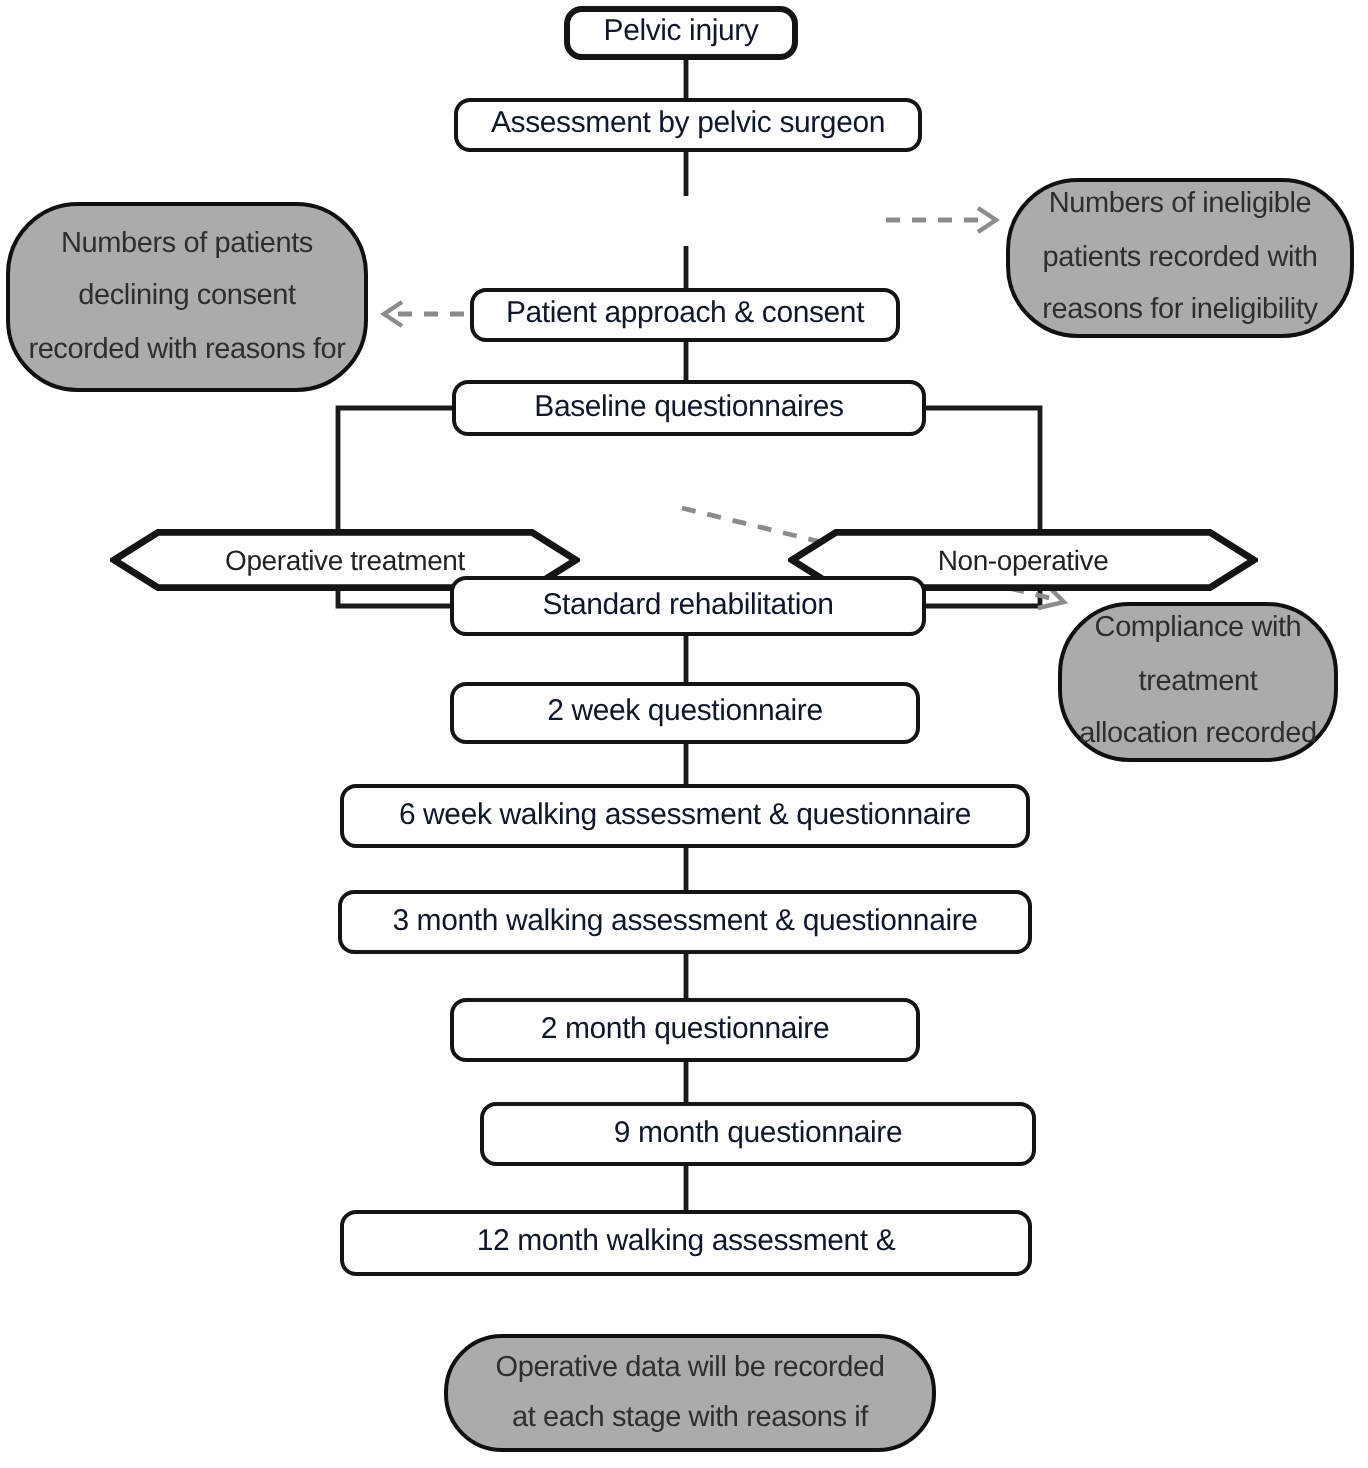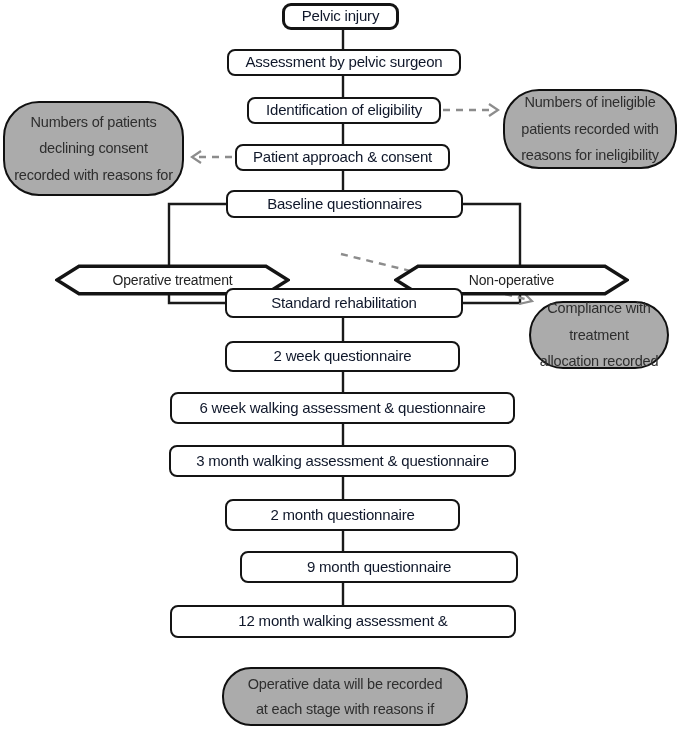--- a/index.html
+++ b/index.html
@@ -38,21 +38,21 @@
   #n-twoweek      {left:225px;top:341px;width:235px;height:31px;}
   #n-sixweek      {left:170px;top:392px;width:345px;height:32px;}
   #n-threemonth   {left:169px;top:445px;width:347px;height:32px;}
   #n-sixmonth     {left:225px;top:499px;width:235px;height:32px;}
   #n-ninemonth    {left:240px;top:551px;width:278px;height:32px;}
   #n-twelvemonth  {left:170px;top:605px;width:346px;height:33px;}
   #h-operative    {left:55px; top:237px;width:235px;height:32px;}
   #h-nonoperative {left:394px;top:237px;width:235px;height:32px;}
   #c-ineligible   {left:503px;top:61px; width:174px;height:80px;margin-top:28px;}
   #c-declining    {left:3px;  top:101px;width:181px;height:95px;}
-  #c-compliance   {left:529px;top:301px;width:140px;height:68px;}
+  #c-compliance   {left:529px;top:301px;width:140px;height:80px;}
   #c-incomplete   {left:222px;top:667px;width:246px;height:59px;}
 </style>
 </head>
 <body>
 
 <div id="stage">
 
   <svg id="connectors" viewBox="0 0 684 734" xmlns="http://www.w3.org/2000/svg">
     <g stroke="#1a1a1a" stroke-width="2.4" fill="none">
       <line x1="343" y1="29" x2="343" y2="50"></line>
@@ -78,23 +78,20 @@
       <polyline points="201,151 192,157 201,163"></polyline>
       <polyline points="522,291 532,301 519,304"></polyline>
     </g>
   </svg>
 
   <div class="node terminator" id="n-pelvic">
     <span>Pelvic injury</span>
   </div>
   <div class="node" id="n-assessment">
     <span>Assessment by pelvic surgeon</span>
-  </div>
-  <div class="node" id="n-identification">
-    <span>Identification of eligibility</span>
   </div>
   <div class="node" id="n-approach">
     <span>Patient approach &amp; consent</span>
   </div>
   <div class="node" id="n-baseline">
     <span>Baseline questionnaires</span>
   </div>
 
   <div class="hex" id="h-operative">
     <svg width="235" height="32" viewBox="0 0 235 32">

